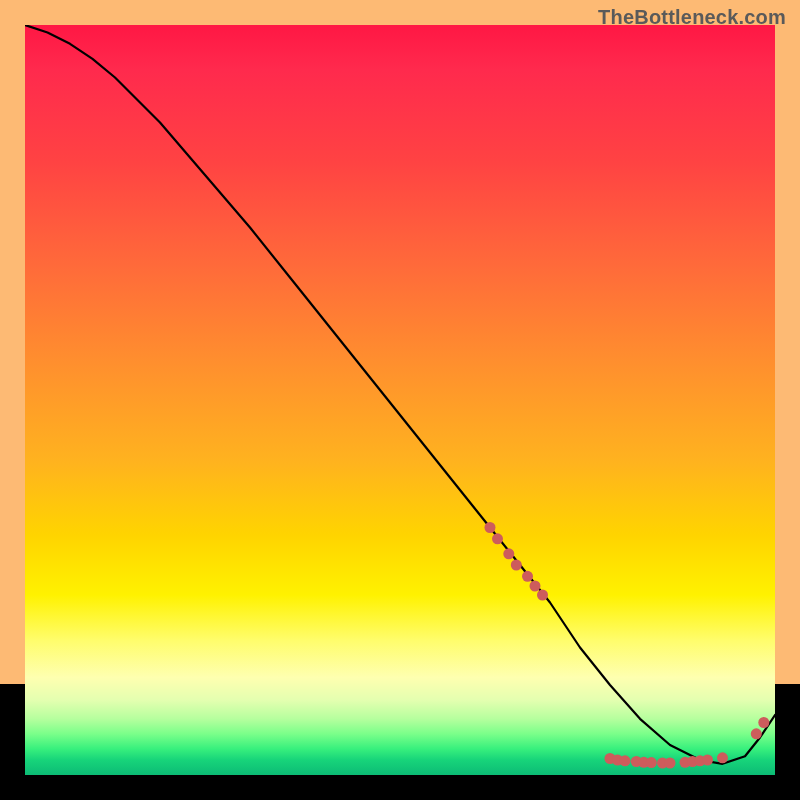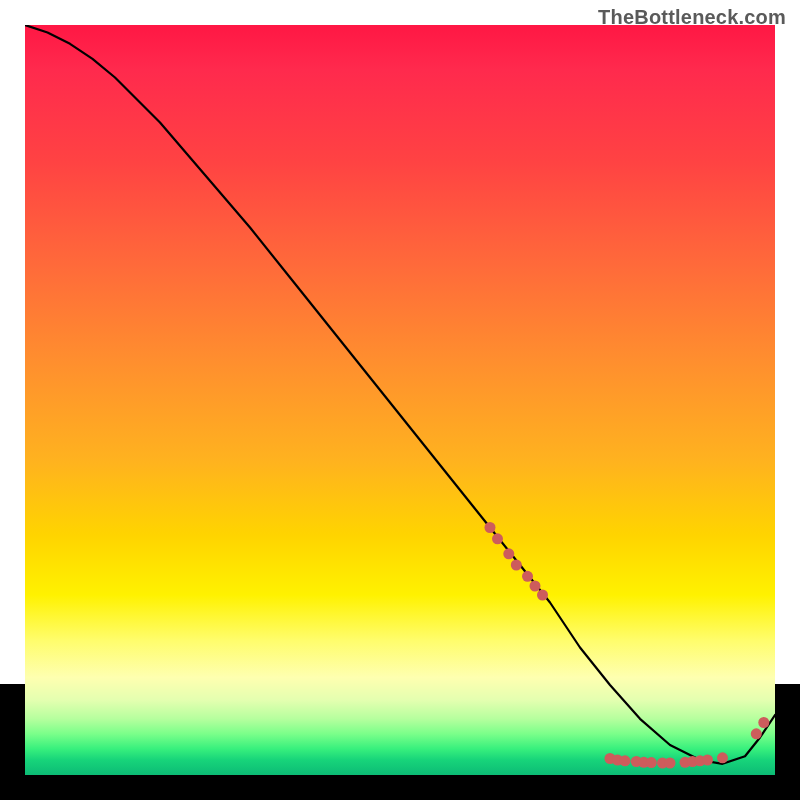--- a/index.html
+++ b/index.html
@@ -1,21 +1,21 @@
 <!DOCTYPE html>
 <html><head>
 <meta charset="utf-8">
 <style>
   * { margin: 0; padding: 0; box-sizing: border-box; }
   html, body { width: 800px; height: 800px; overflow: hidden; }
   body { background: #000; position: relative; font-family: Arial, Helvetica, sans-serif; }
   .frame {
     position: absolute;
     top: 0; left: 0; width: 800px; height: 684px;
-    background: #ffffff;
+    background: #fdba74;
   }
   .watermark {
     position: absolute;
     top: 6px;
     right: 14px;
     color: #5a5a5a;
     font-size: 20px;
     font-weight: 600;
     letter-spacing: 0.2px;
     z-index: 10;

